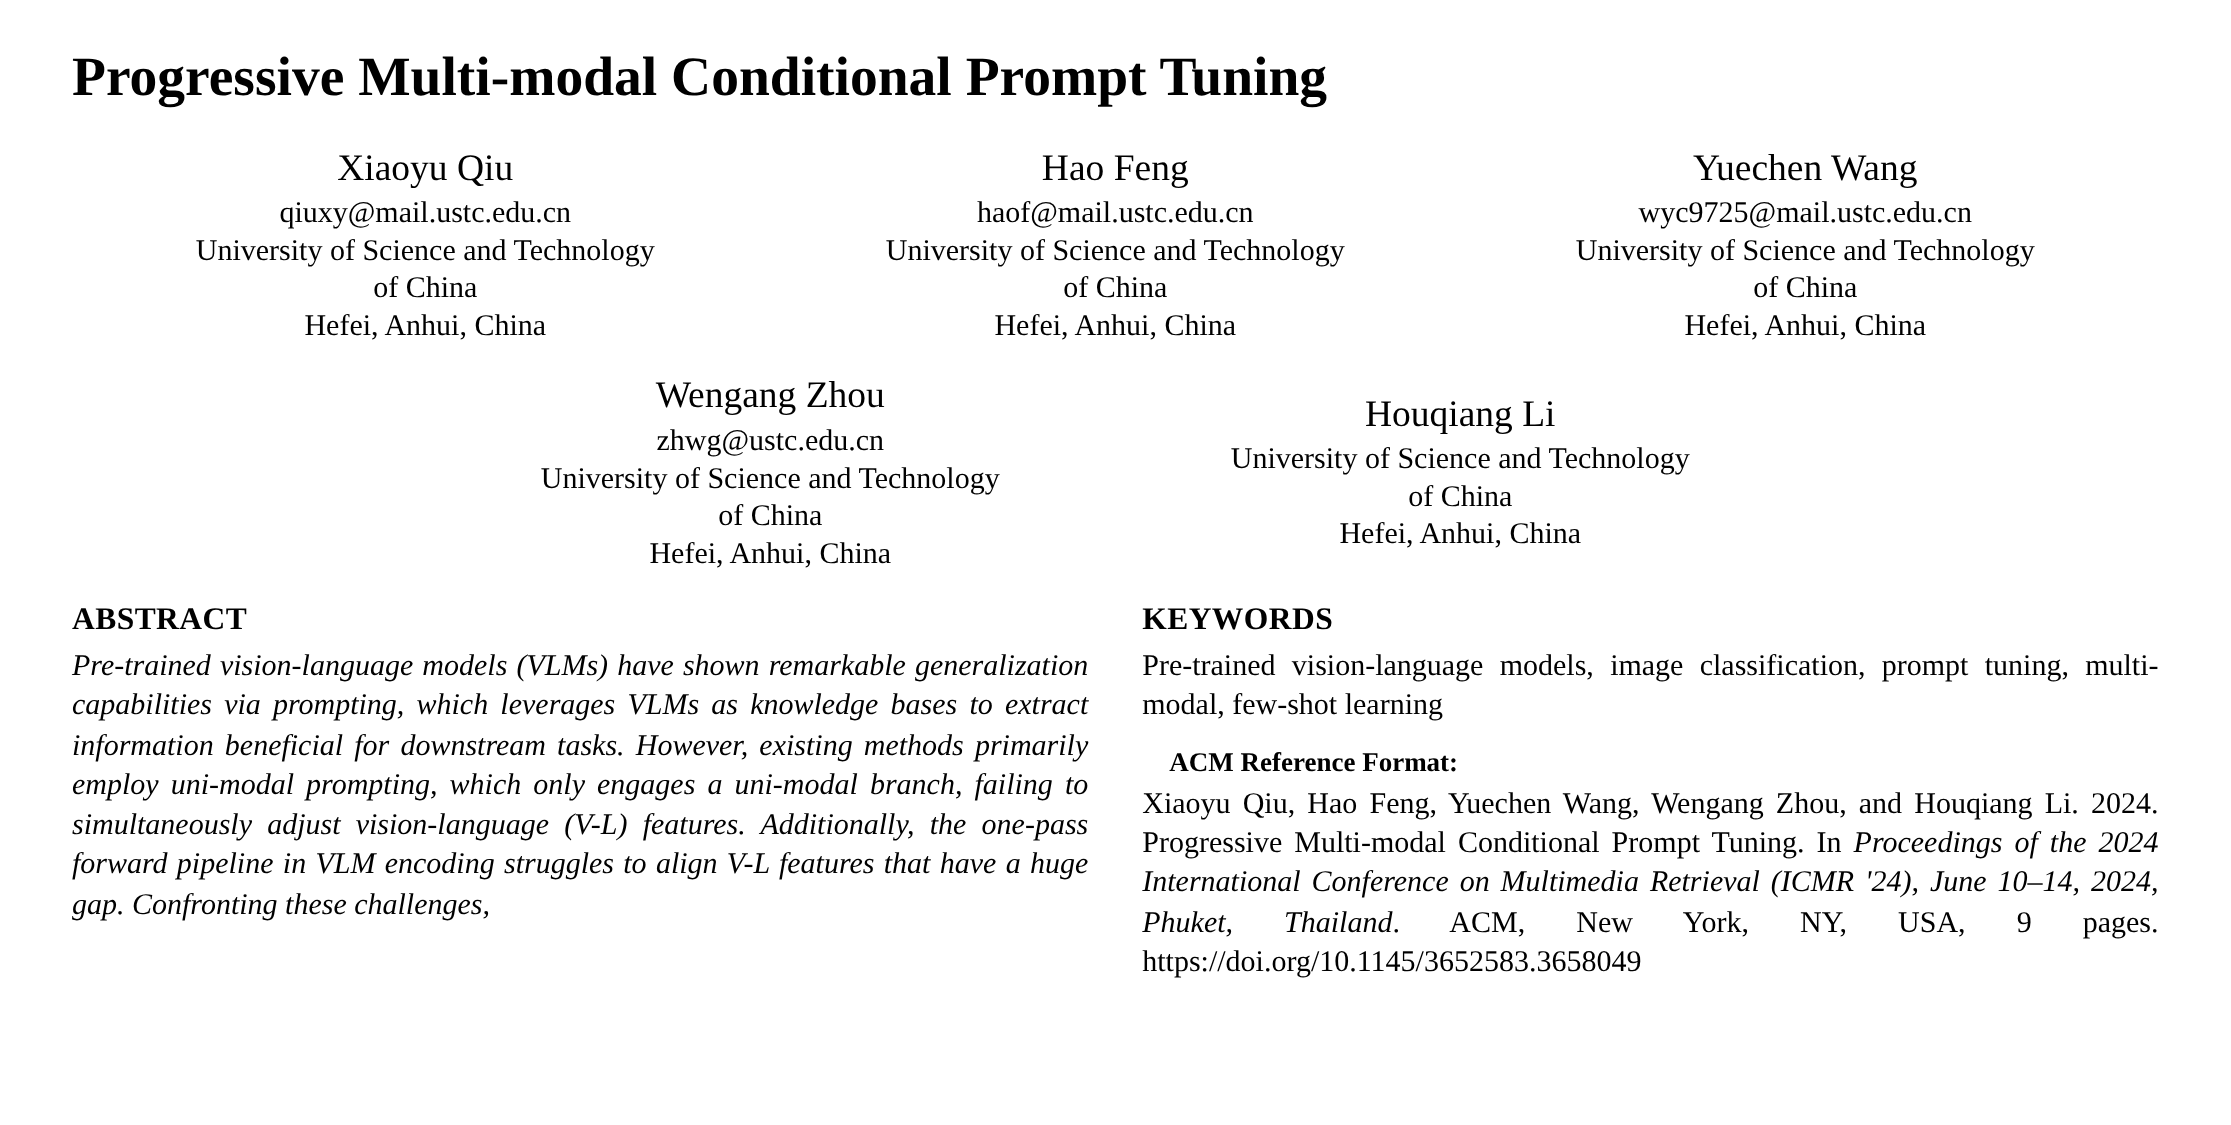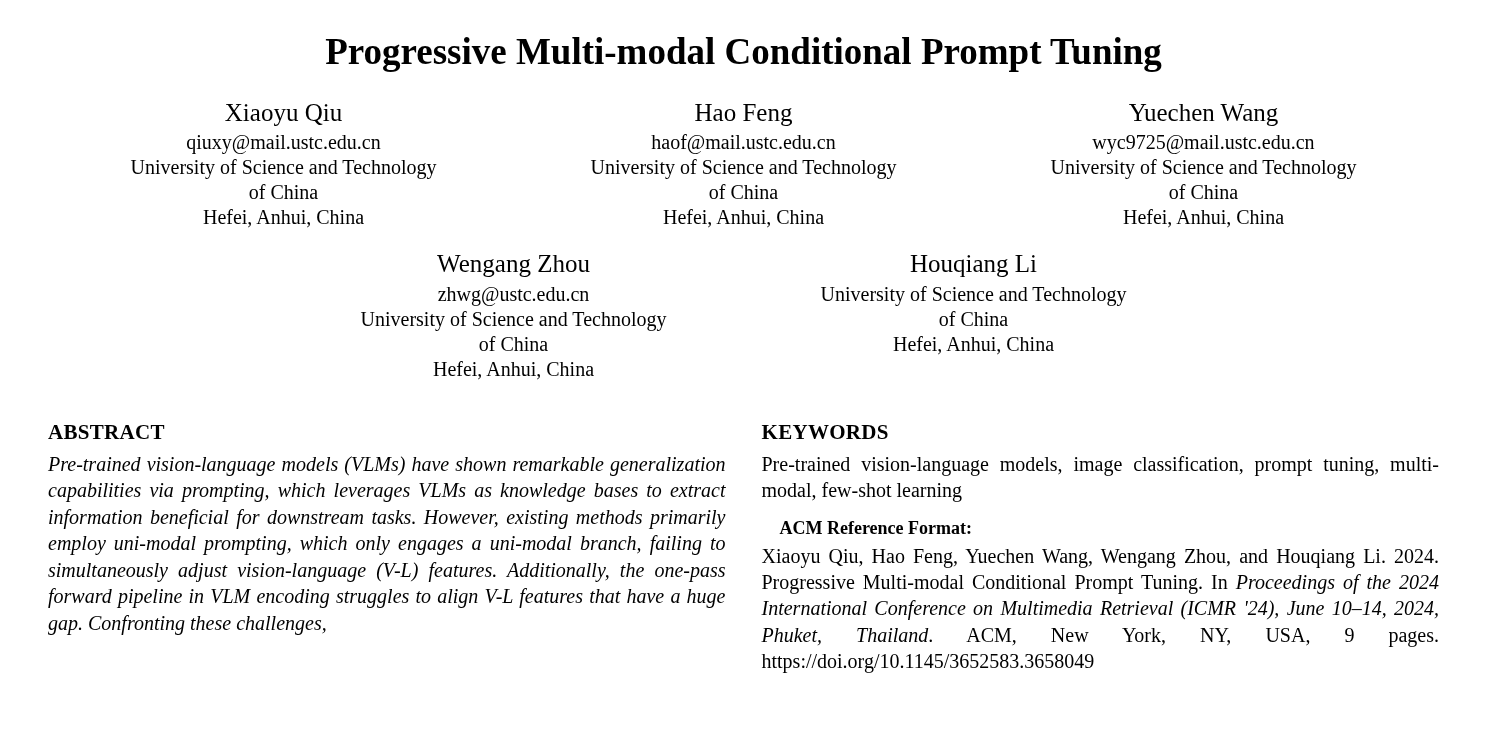--- a/index.html
+++ b/index.html
@@ -5,33 +5,33 @@
   body {
     font-family: "Times New Roman", Times, serif;
     color: #000;
     background: #fff;
     margin: 0;
     padding: 30px 48px;
     width: 1487px;
     box-sizing: border-box;
   }
   .title {
-    text-align: center;
     font-size: 37px;
     font-weight: bold;
     margin: 0 0 24px 0;
   }
   .authors {
     text-align: center;
   }
   .author-row {
     display: flex;
     justify-content: center;
     gap: 0;
     margin-bottom: 18px;
+    align-items: center;
   }
   .author {
     width: 460px;
     text-align: center;
     font-size: 22px;
     line-height: 1.25;
   }
   .author .name {
     font-size: 25px;
     margin-bottom: 2px;
@@ -44,21 +44,21 @@
     gap: 36px;
     margin-top: 14px;
   }
   .col {
     flex: 1;
     min-width: 0;
   }
   h2.section {
     font-size: 21px;
     font-weight: bold;
-    margin: 20px 0 6px 0;
+    margin: 0 0 6px 0;
     letter-spacing: 0.3px;
   }
   .abstract-body {
     font-size: 20px;
     line-height: 1.33;
     text-align: justify;
     font-style: italic;
   }
   .keywords-body {
     font-size: 20px;

